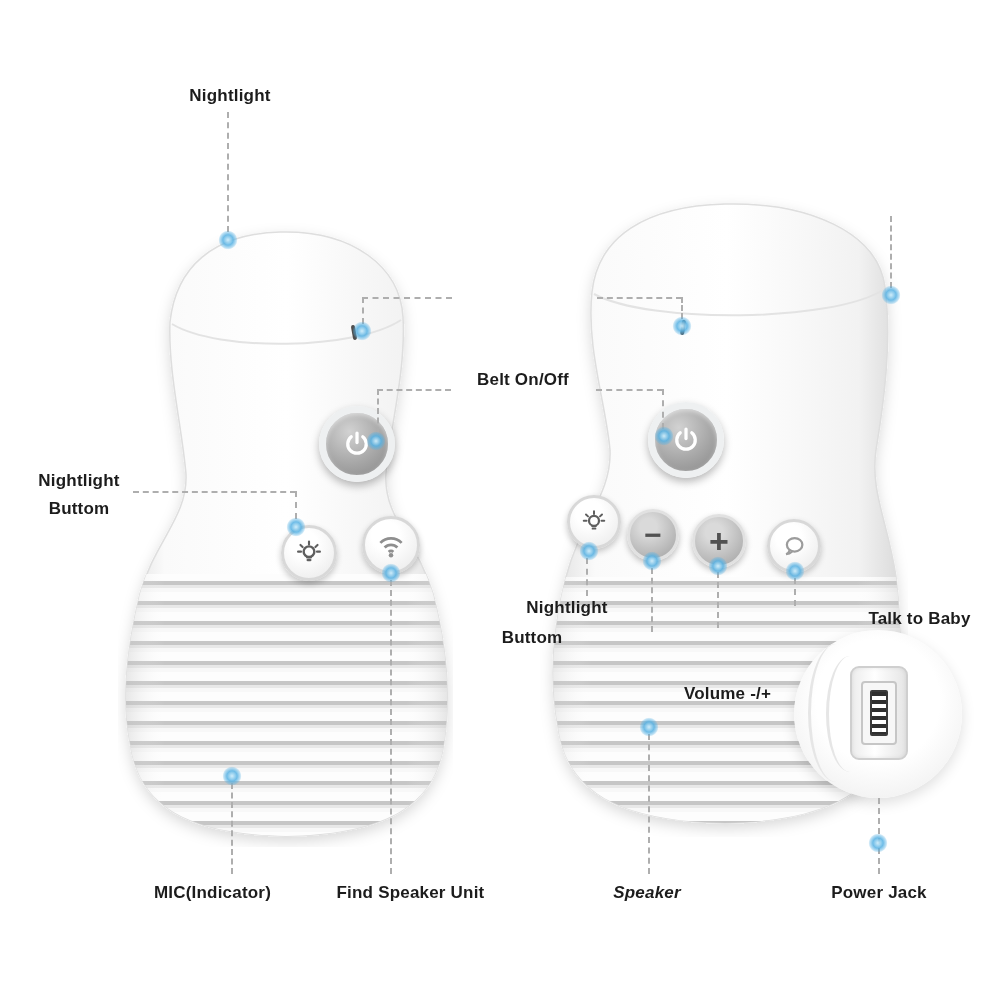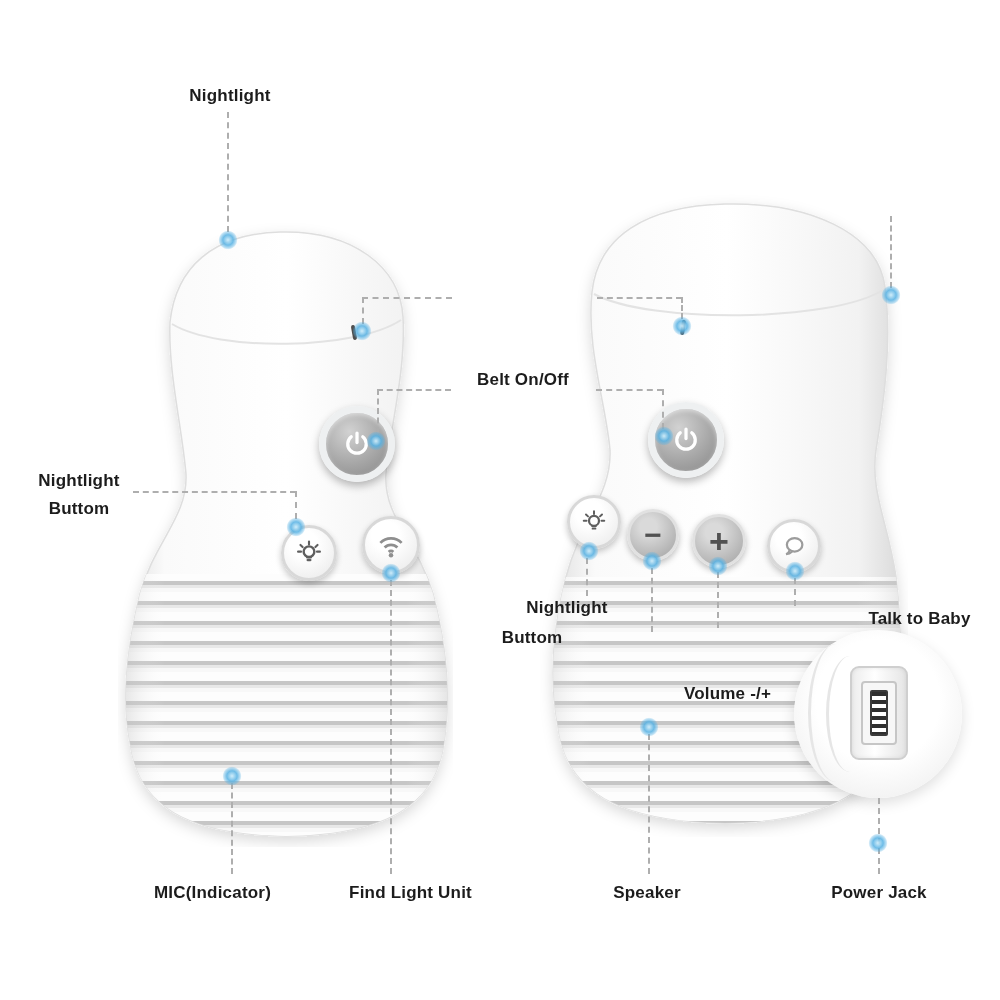--- a/index.html
+++ b/index.html
@@ -244,19 +244,19 @@
 
   <div class="label" style="left:506px; top:598px; width:122px;">Nightlight</div>
   <div class="label" style="left:476px; top:628px; width:112px;">Buttom</div>
 
   <div class="label" style="left:650px; top:636px; width:155px;margin-top:48px;">Volume -/+</div>
 
   <div class="label" style="left:852px; top:609px; width:135px;">Talk to Baby</div>
 
   <div class="label" style="left:115px; top:883px; width:195px;">MIC(Indicator)</div>
 
-  <div class="label" style="left:318px; top:883px; width:185px;">Find Light Unit</div>
-
-  <div class="label" style="left:572px; top:883px; width:150px;">Speaker</div>
+  <div class="label" style="left:318px; top:883px; width:185px;">Find Speaker Unit</div>
+
+  <div class="label" style="left:572px; top:883px; width:150px;font-style:italic;">Speaker</div>
 
   <div class="label" style="left:798px; top:883px; width:162px;text-align:center;">Power Jack</div>
 
 </div>
 
 </body></html>

